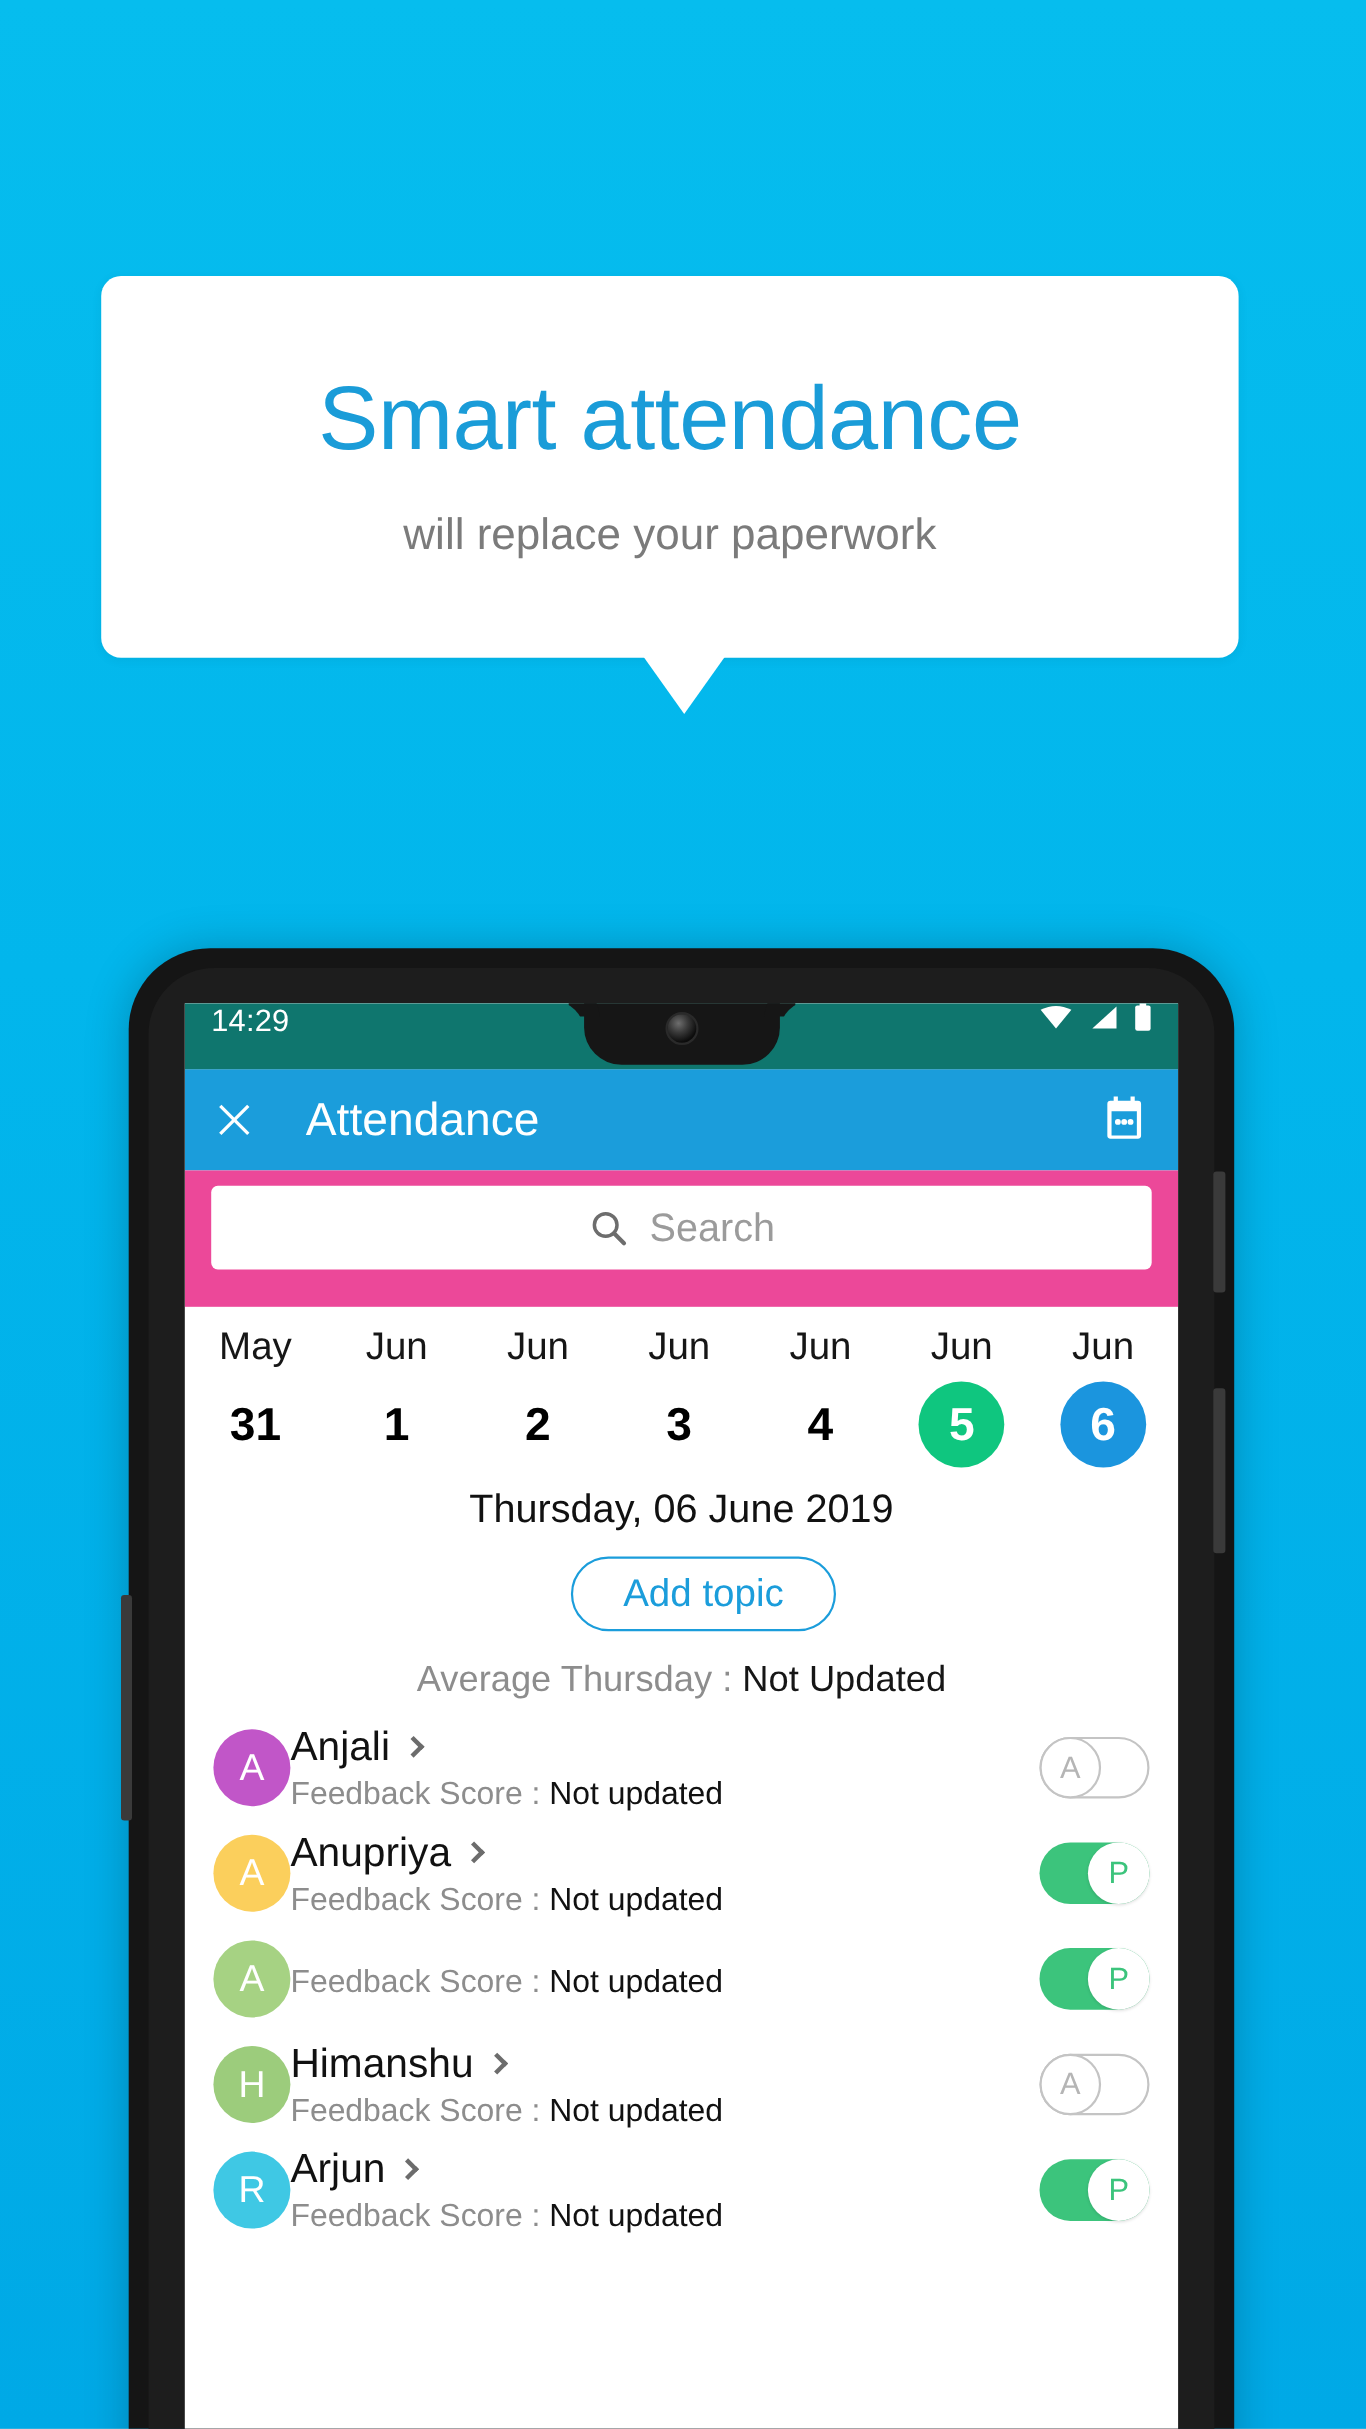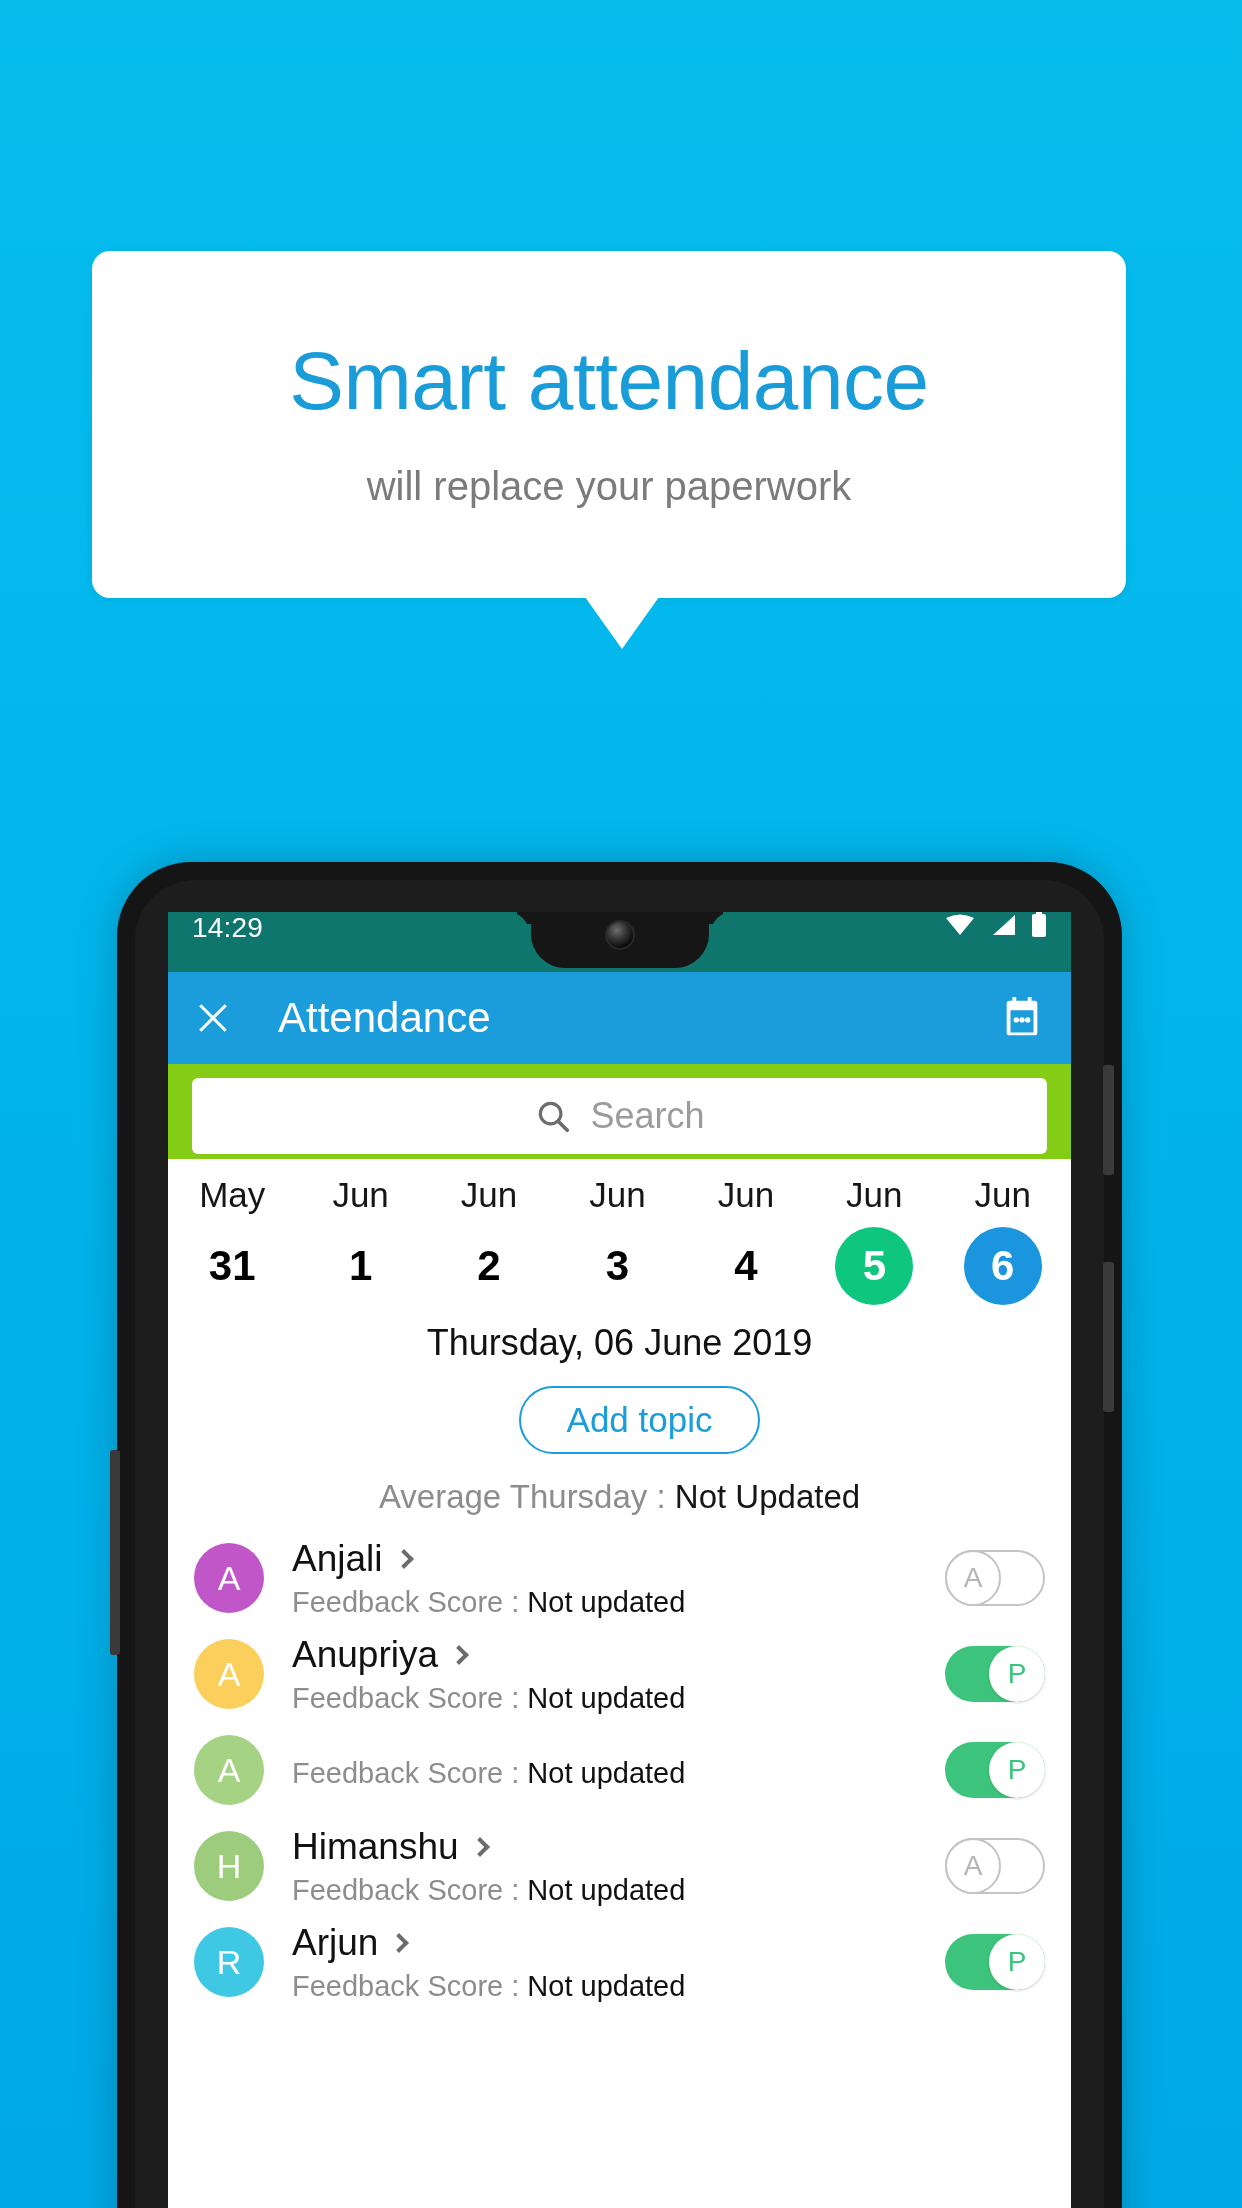--- a/index.html
+++ b/index.html
@@ -160,22 +160,22 @@
   #close-icon::after  { transform:translate(-50%,-50%) rotate(-45deg); }
   #app-title {
     margin-left:46px;
     color:#ffffff;
     font-size:42px; font-weight:400;
   }
   #calendar-icon { margin-left:auto; }
 
   
   #search-wrap {
-    background:#84cc16;
-    padding:14px 24px 5px 24px;
+    background:#ec4899;
+    padding:14px 24px 34px 24px;
   }
   #search-box {
     height:76px;
     background:#ffffff;
     border-radius:6px;
     display:flex; align-items:center; justify-content:center;
     gap:18px;
   }
   #search-placeholder {
     font-size:36px; color:#9b9b9b;
@@ -243,21 +243,21 @@
     display:flex; align-items:center;
     padding:14px 26px;
     height:96px;
   }
   .avatar {
     width:70px; height:70px; border-radius:50%;
     display:flex; align-items:center; justify-content:center;
     color:#ffffff; font-size:34px; font-weight:400;
     flex:0 0 auto;
   }
-  .student-info { margin-left:28px; flex:1 1 auto; min-width:0; }
+  .student-info { flex:1 1 auto; min-width:0; }
   .student-name-row { display:flex; align-items:center; gap:14px; }
   .student-name { font-size:37px; color:#111111; }
   .chevron-icon {
     width:14px; height:14px;
     border-top:4px solid #6c6c6c;
     border-right:4px solid #6c6c6c;
     transform:rotate(45deg);
     display:inline-block;
   }
   .student-score { margin-top:6px; font-size:29px; }

